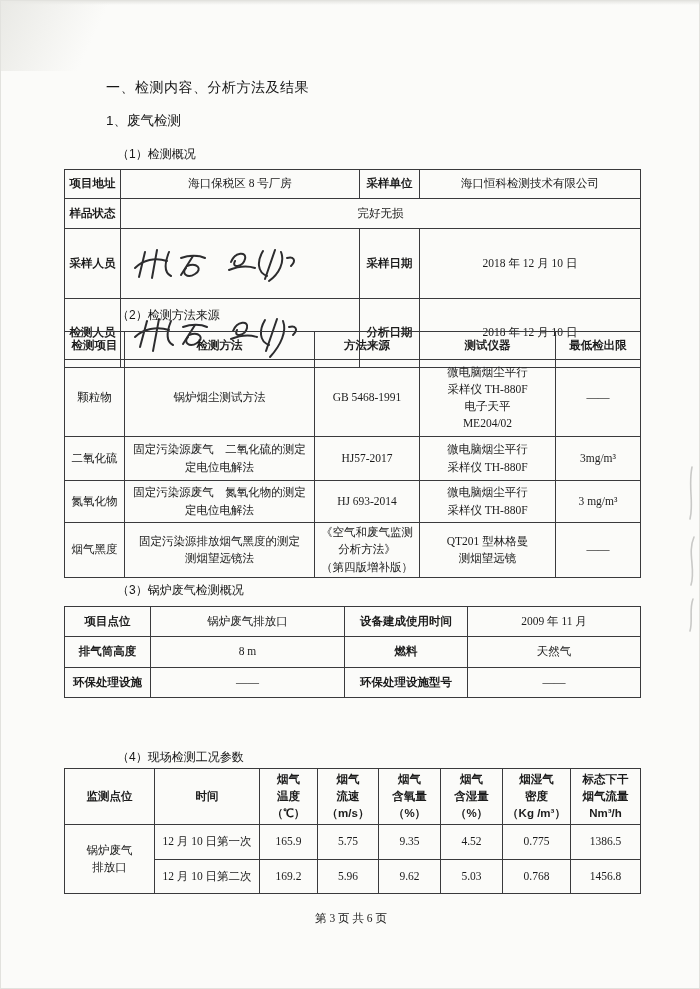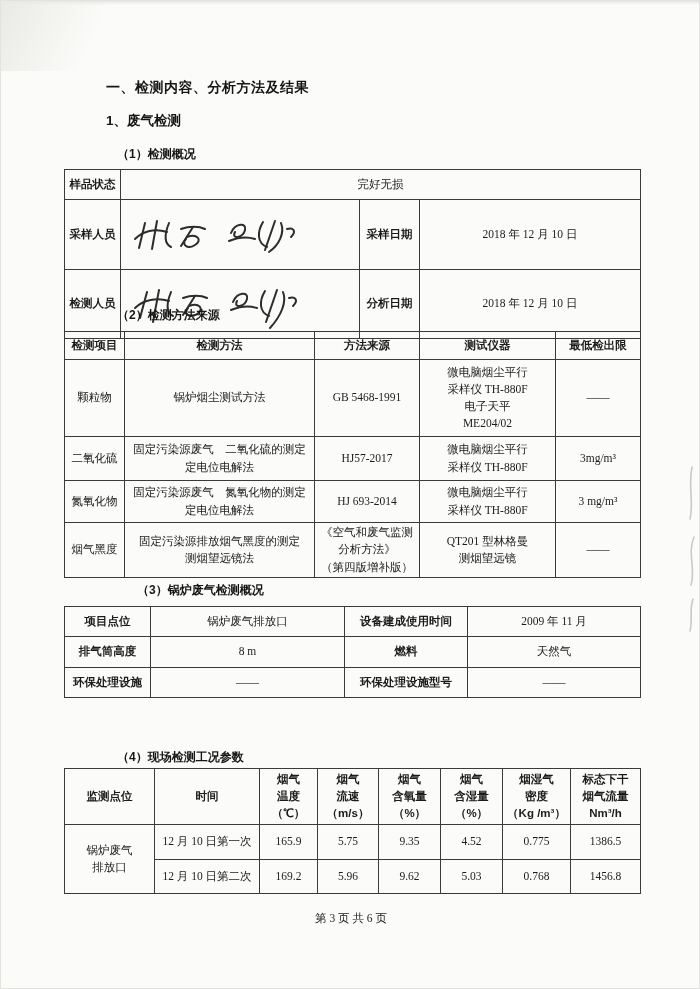--- a/index.html
+++ b/index.html
@@ -7,21 +7,21 @@
     position:relative; width:700px; height:989px;
     background:#fbfbf9; color:#1b1b1b; overflow:hidden;
     font-family:"Liberation Serif", serif;
     border:1px solid #e2e2de; box-sizing:border-box;
   }
   .top-edge { position:absolute; top:0; left:0; right:0; height:4px;
     background:linear-gradient(to bottom,#d9d9d5,rgba(251,251,249,0)); opacity:.6; }
   .corner-shade { position:absolute; top:0; left:0; width:150px; height:70px;
     background:linear-gradient(115deg,#e9e9e5 0%,rgba(251,251,249,0) 60%); }
   .hd { position:absolute; margin:0; font-family:"Liberation Sans", sans-serif;
-    font-weight:bold; color:#161616; white-space:nowrap; }
+    font-weight:normal; color:#161616; white-space:nowrap; }
   .hd-main { font-size:14px; letter-spacing:.5px; }
   .hd-sub  { font-size:13.5px; }
   .hd-num  { font-size:12px; }
   table.tbl { position:absolute; left:63px; width:576px; border-collapse:collapse;
     table-layout:fixed; }
   .tbl td { border:1.5px solid #3a3a3c; text-align:center; vertical-align:middle;
     padding:1px 2px; font-size:11.5px; line-height:1.5; color:#1b1b1b;
     white-space:pre-line; overflow:hidden; }
   .lab { font-family:"Liberation Sans", sans-serif; font-weight:bold; }
   .val { font-family:"Liberation Serif", serif; font-weight:normal; }
@@ -46,20 +46,26 @@
 
   <h3 class="hd hd-num" style="top:145px;left:116px;">（1）检测概况</h3>
   <table class="tbl" style="top:168px;">
     <colgroup>
         <col style="width:56px">
         <col style="width:239px">
         <col style="width:60px">
         <col style="width:221px">
       </colgroup>
     <tbody>
+      <tr style="height:29px;">
+        <td class="lab">项目地址</td>
+        <td class="val">海口保税区 8 号厂房</td>
+        <td class="lab">采样单位</td>
+        <td class="val">海口恒科检测技术有限公司</td>
+      </tr>
       <tr style="height:30px;">
         <td class="lab">样品状态</td>
         <td class="val" colspan="3">完好无损</td>
       </tr>
       <tr style="height:30px;">
         <td class="lab">采样人员</td>
         <td class="val sig-cell">
           <svg width="230" height="32" viewBox="0 0 230 32">
             <g class="sig-stroke">
               <path d="M10 21 C18 13 30 10 42 14"></path>
@@ -160,21 +166,21 @@
         <td class="val">《空气和废气监测
 分析方法》
 （第四版增补版）</td>
         <td class="val small">QT201 型林格曼
 测烟望远镜</td>
         <td class="val">——</td>
       </tr>
     </tbody>
   </table>
 
-  <h3 class="hd hd-num" style="top:581px;left:116px;margin-left:20px;">（3）锅炉废气检测概况</h3>
+  <h3 class="hd hd-num" style="top:581px;left:116px;">（3）锅炉废气检测概况</h3>
   <table class="tbl" style="top:605px;border-radius:31px;">
     <colgroup>
         <col style="width:86px">
         <col style="width:194px">
         <col style="width:123px">
         <col style="width:173px">
       </colgroup>
     <tbody>
       <tr style="height:30px;">
         <td class="lab">项目点位</td>

